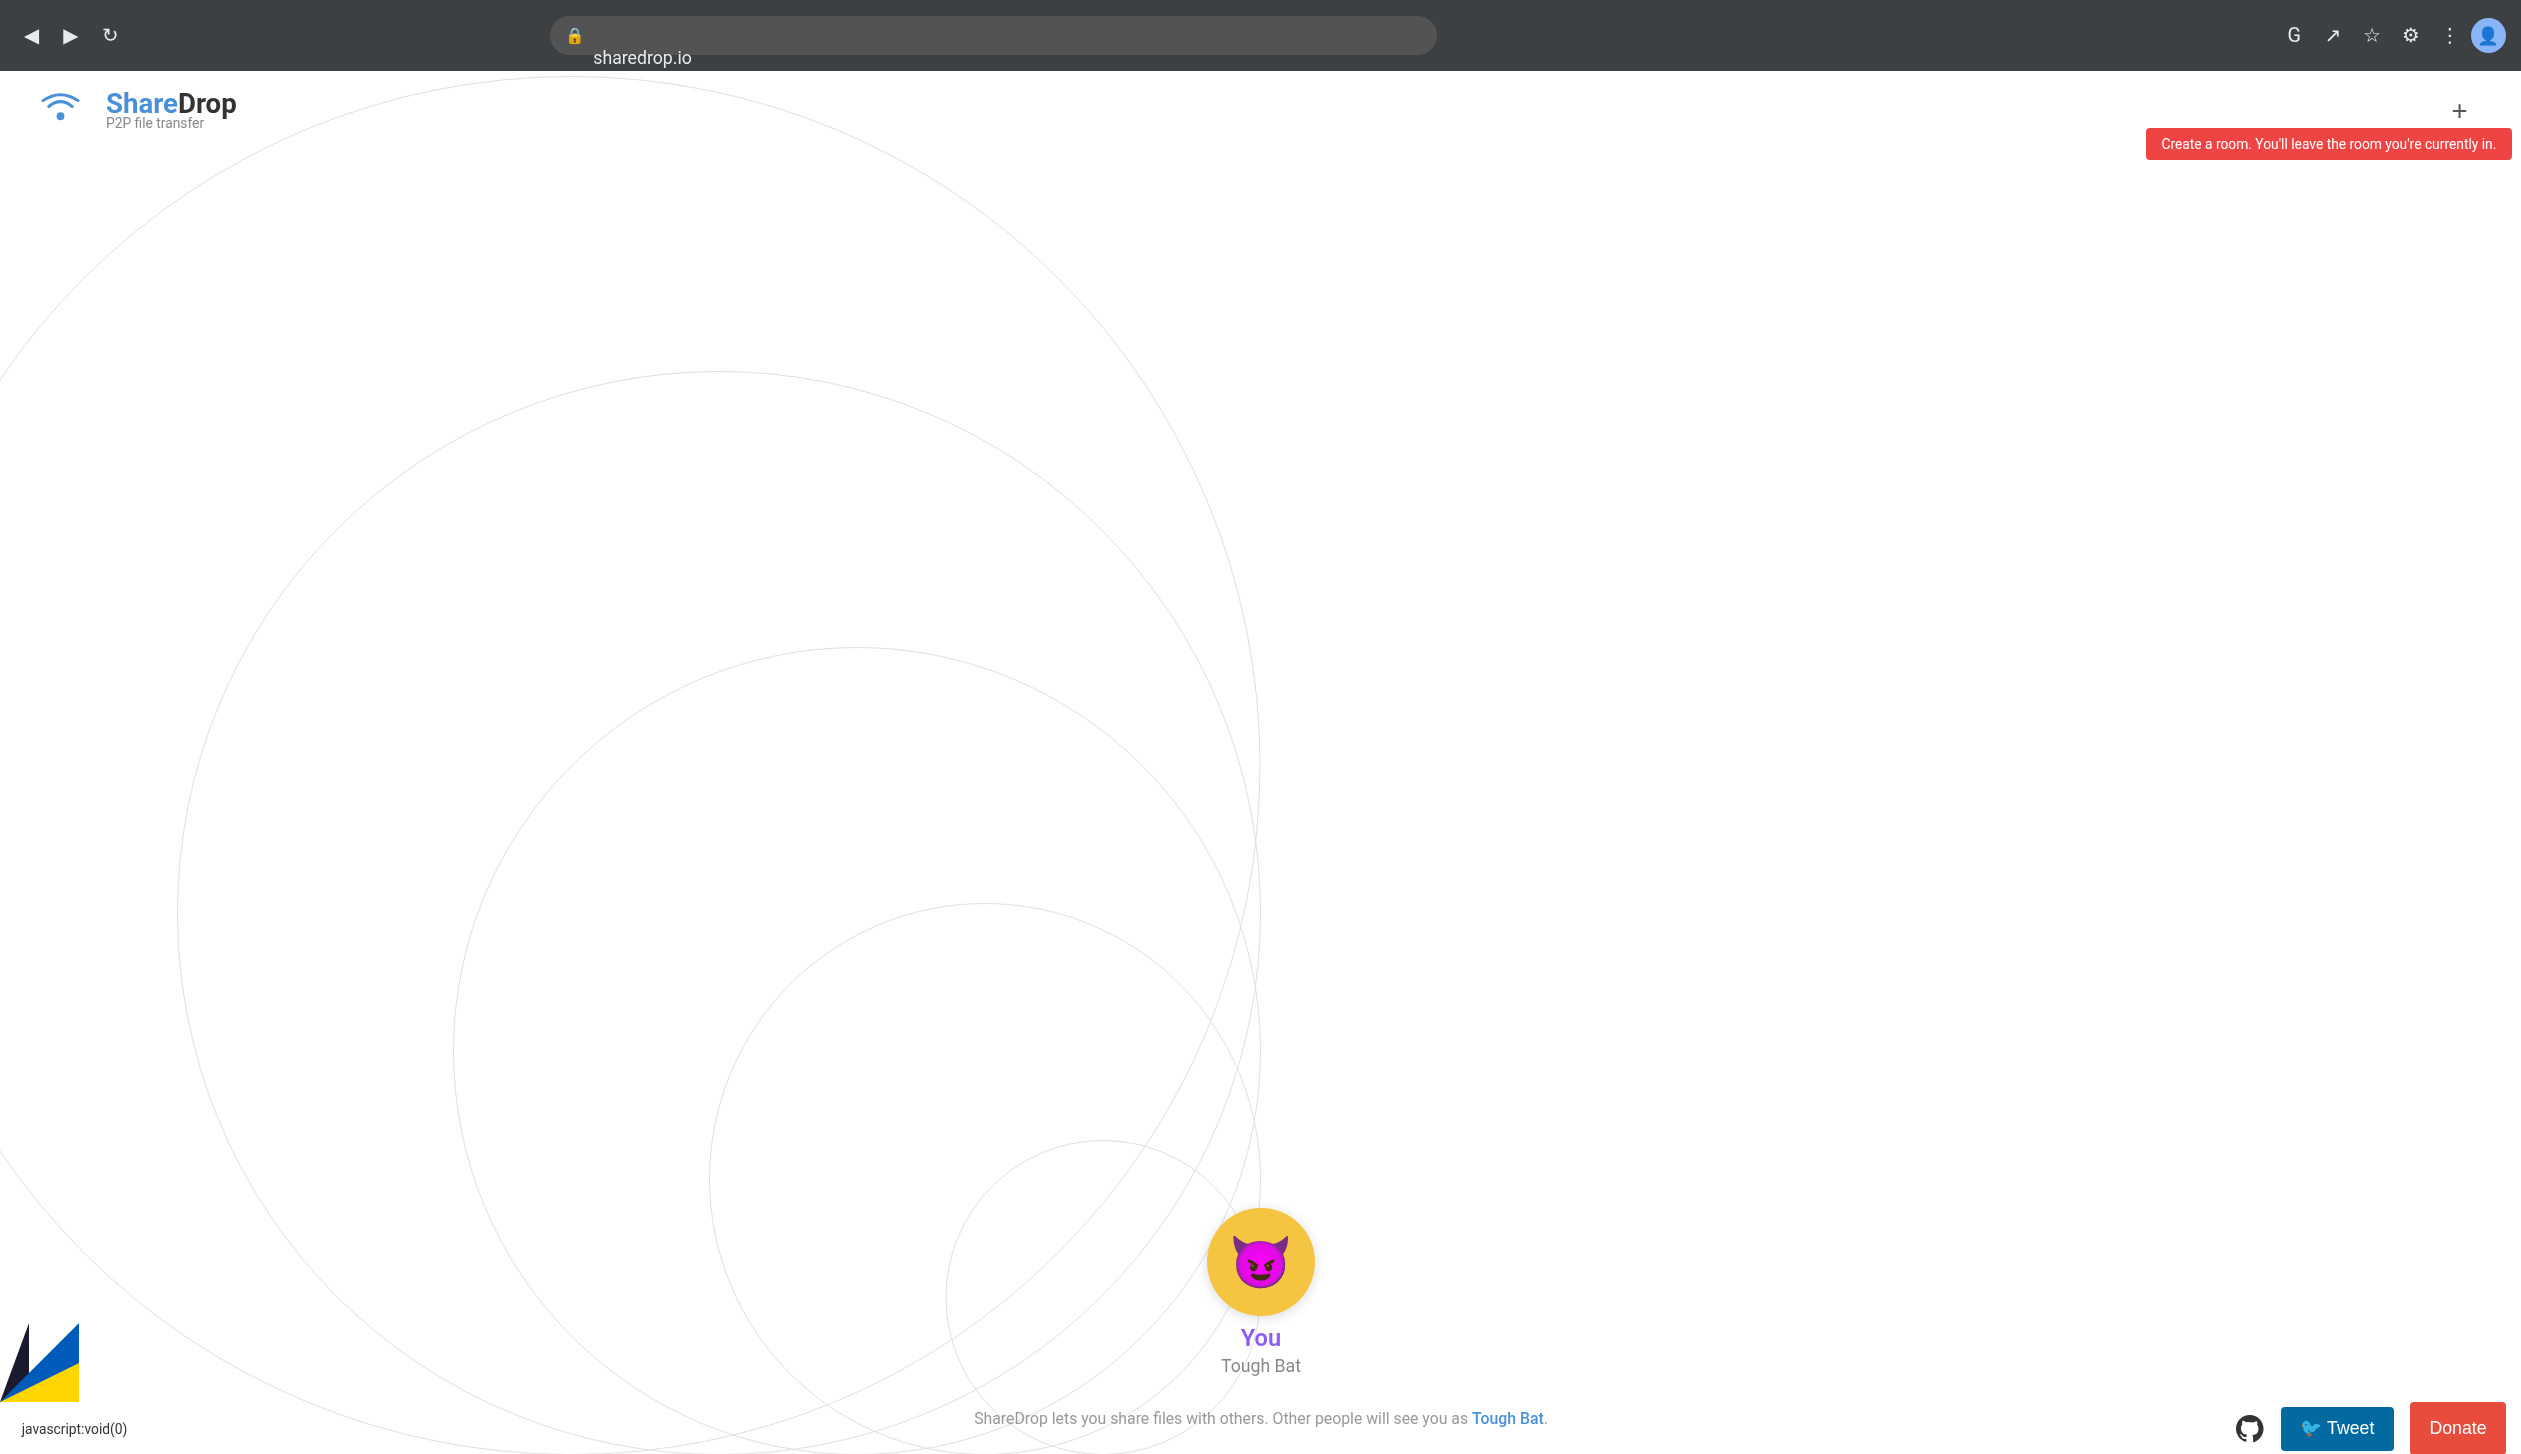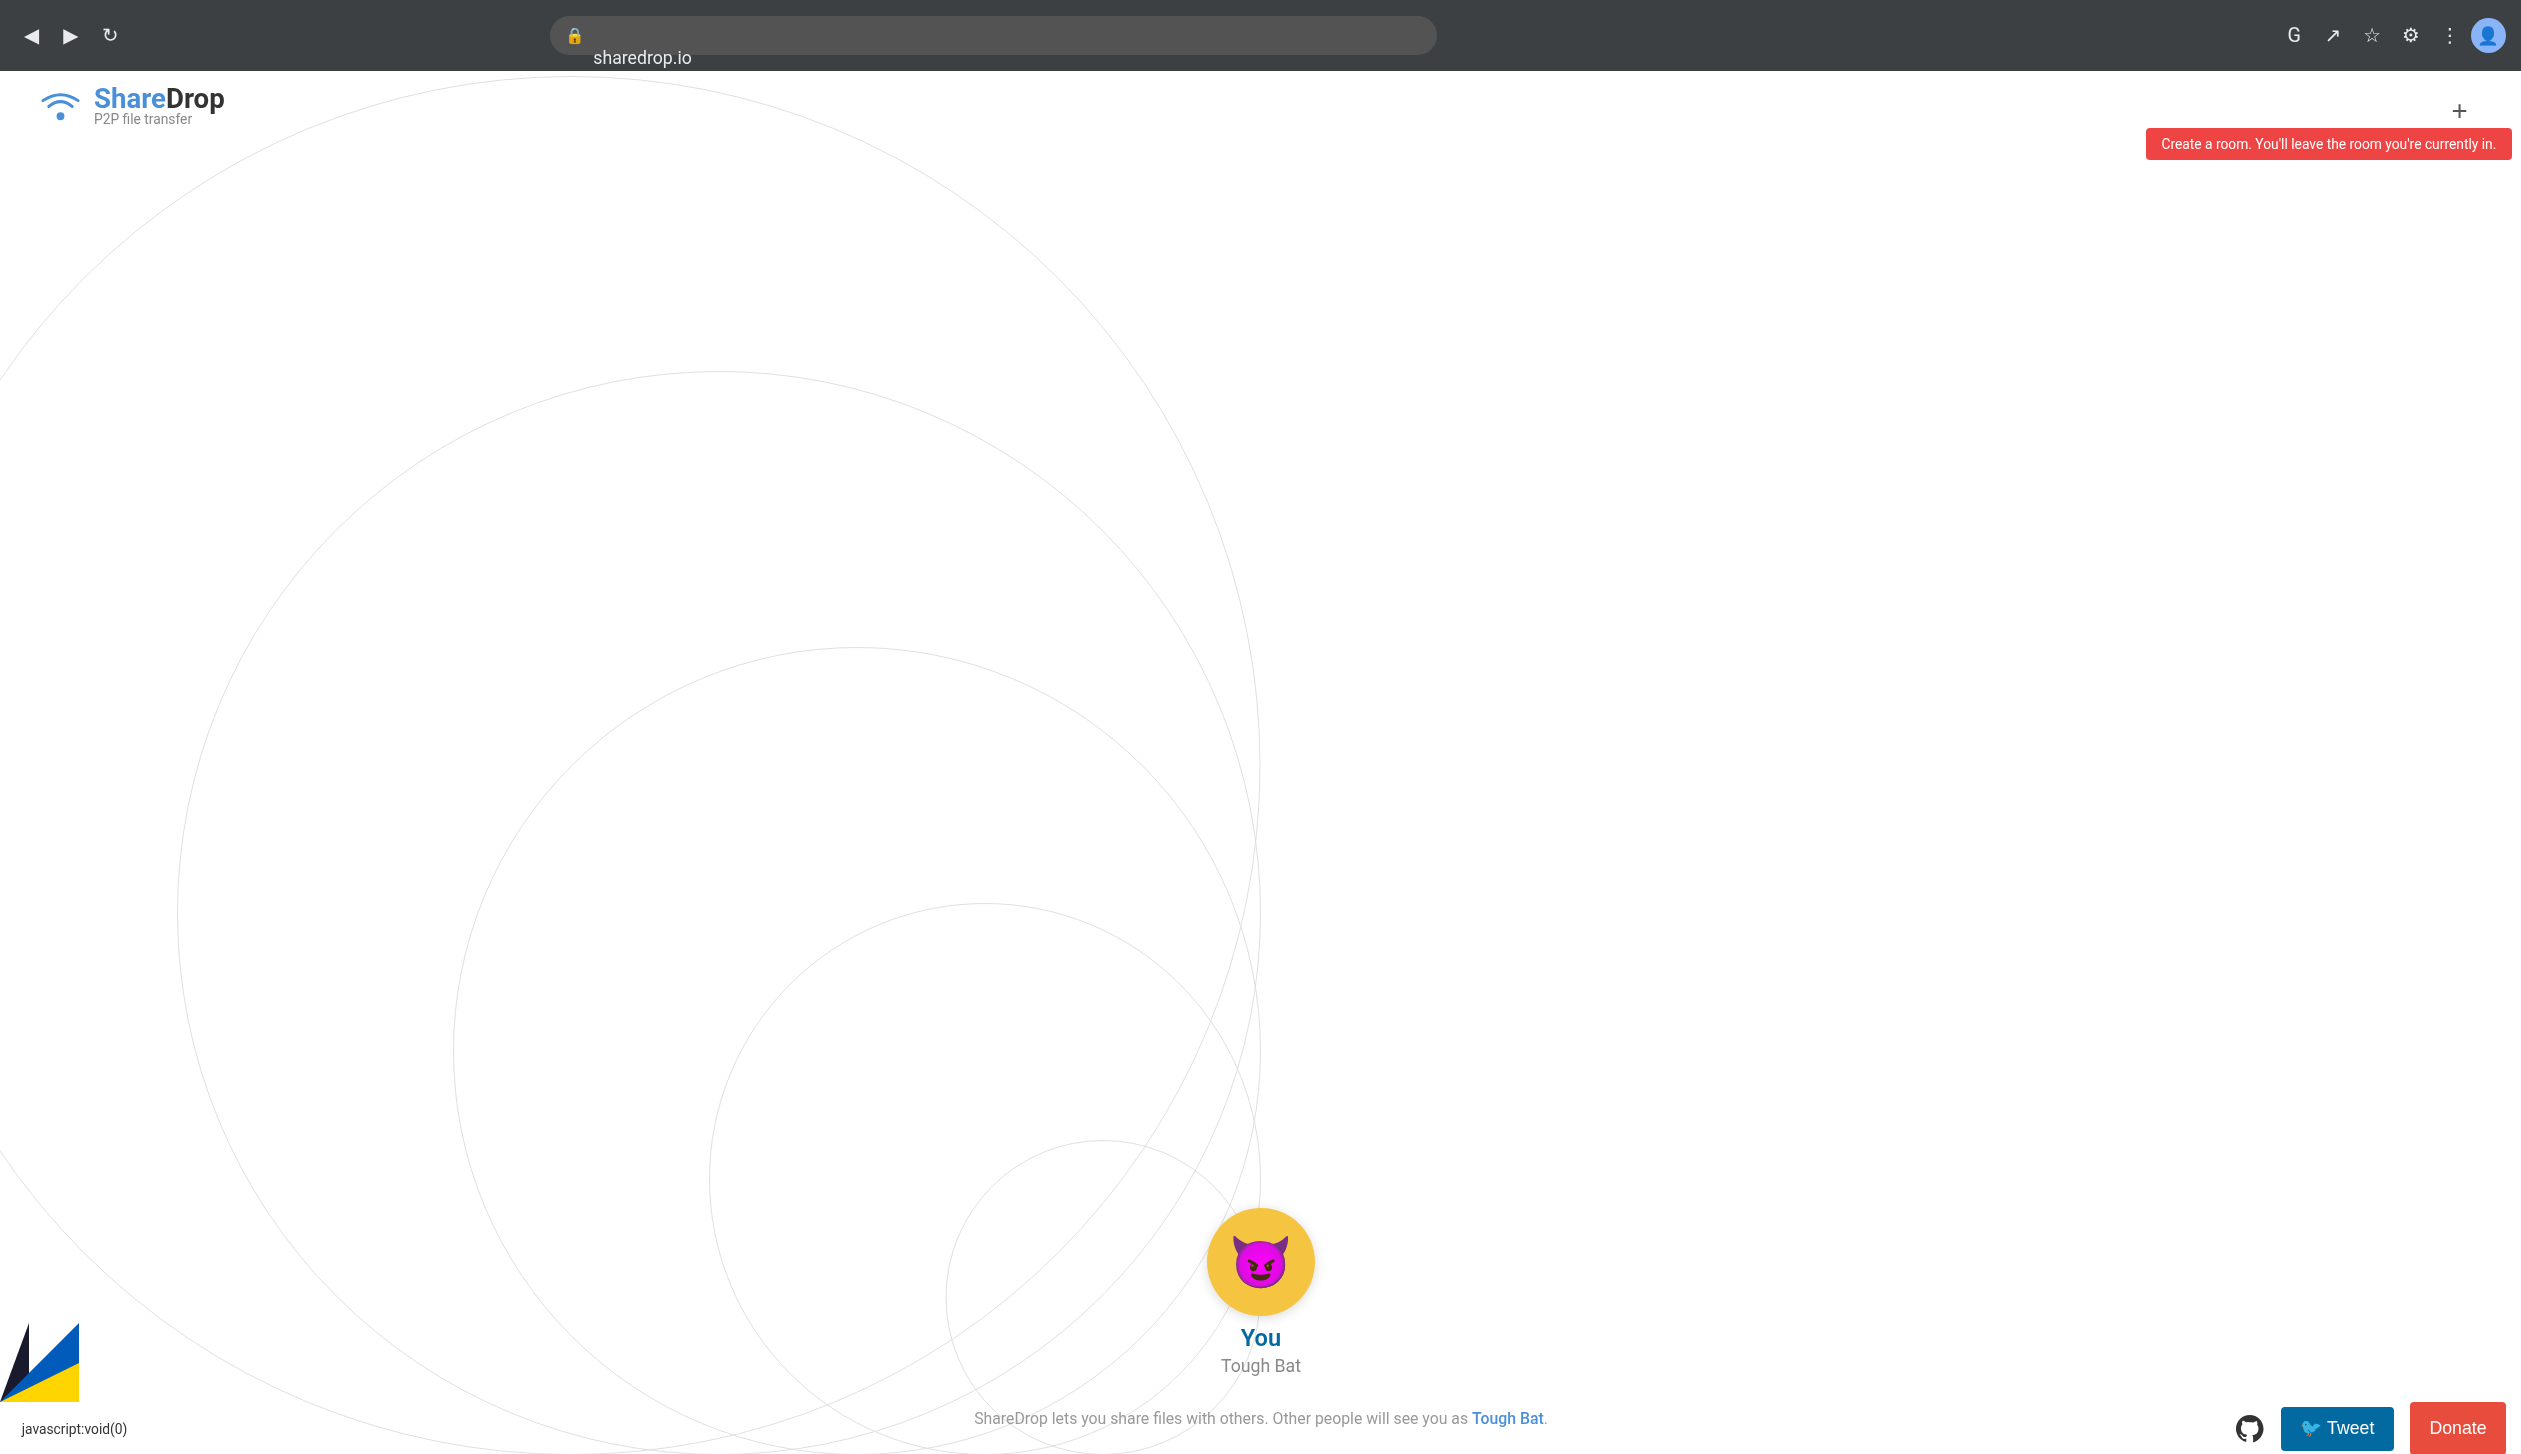--- a/index.html
+++ b/index.html
@@ -118,21 +118,22 @@
       right: 0;
       height: 79px;
       display: flex;
       align-items: center;
       padding: 0 39px;
       z-index: 10;
     }
 
     .logo {
       display: flex;
-      gap: 12px;
+      align-items: center;
+      gap: 24px;
     }
 
     .logo-icon {
       font-size: 31.5px;
       color: #4a90d9;
     }
 
     .logo-text {
       display: flex;
       flex-direction: column;
@@ -263,21 +264,21 @@
       display: flex;
       align-items: center;
       justify-content: center;
       font-size: 51px;
       box-shadow: 0 2px 11.8px rgba(0,0,0,0.15);
     }
 
     .user-label-you {
       font-size: 23.6px;
       font-weight: 600;
-      color: #0369a1;
+      color: #8b5cf6;
       text-align: center;
     }
 
     .user-label-name {
       font-size: 17.7px;
       color: #888;
       text-align: center;
       margin-top: -3.9px;
     }
 

